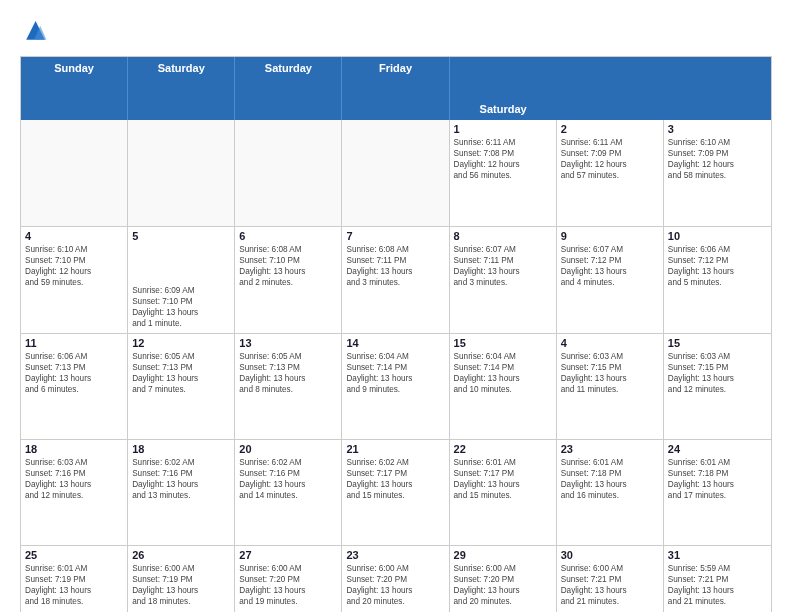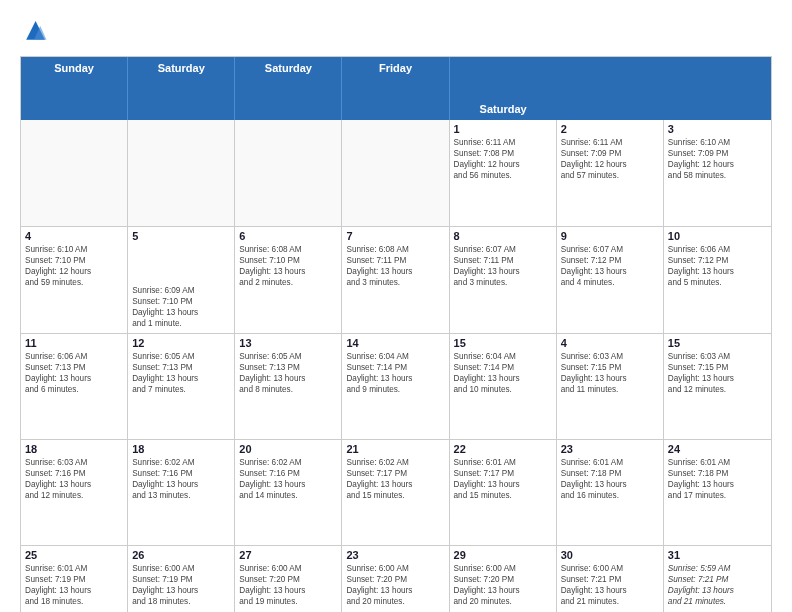--- a/index.html
+++ b/index.html
@@ -363,21 +363,21 @@
           </div>
           <div class="cal-cell">
             <div class="day-num">30</div>
             <div class="day-detail" style="white-space: pre-line;">Sunrise: 6:00 AM
 Sunset: 7:21 PM
 Daylight: 13 hours
 and 21 minutes.</div>
           </div>
           <div class="cal-cell">
             <div class="day-num">31</div>
-            <div class="day-detail" style="white-space: pre-line; font-style: italic;">Sunrise: 5:59 AM
+            <div class="day-detail" style="white-space: pre-line;">Sunrise: 5:59 AM
 Sunset: 7:21 PM
 Daylight: 13 hours
 and 21 minutes.</div>
           </div>
         </div>
       </div>
   </div>
 </div>
 
 </body></html>

